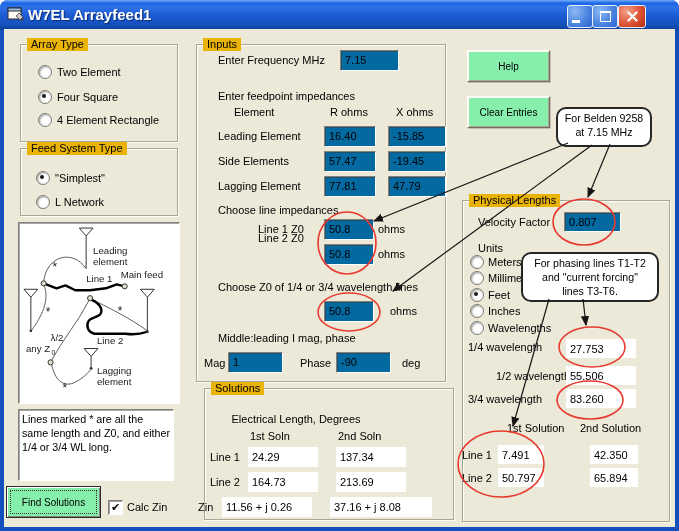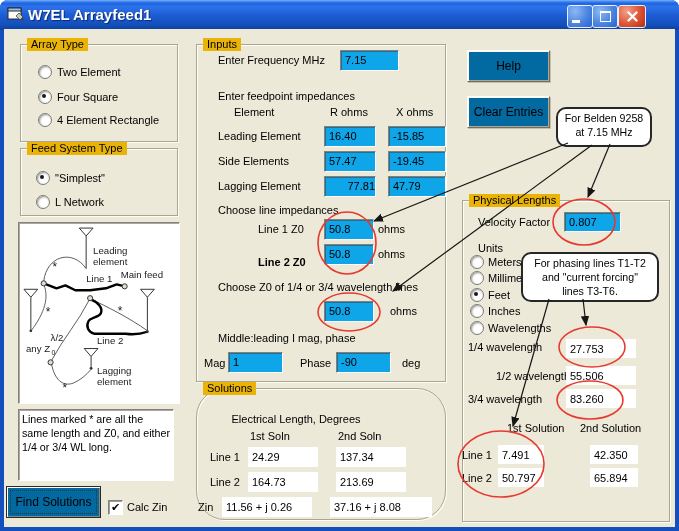--- a/index.html
+++ b/index.html
@@ -10,31 +10,31 @@
   .title-text{position:absolute;left:28px;top:0;line-height:29px;color:#fff;font-size:15px;font-weight:bold;
       text-shadow:1px 1px 1px rgba(10,40,110,.95);white-space:nowrap;}
   .capbtn{position:absolute;top:5px;height:21px;border-radius:3px;border:1px solid #e8f0fc;
       background:radial-gradient(circle at 30% 25%,#8db9f5 0%,#4c85e0 55%,#2963cf 100%);
       display:flex;align-items:center;justify-content:center;}
   .capbtn.close{background:radial-gradient(circle at 30% 25%,#f2a08c 0%,#dd5334 55%,#b32d12 100%);}
   .client{position:absolute;left:4px;top:29px;width:671px;height:498px;background:#ece9d8;}
   .grp{position:absolute;border:1px solid #aaa694;box-shadow:inset 1px 1px 0 #fffef4, 1px 1px 0 #fffef4;}
   .legend{position:absolute;top:-7px;left:6px;background:#eab308;padding:0 4px;line-height:13px;white-space:nowrap;}
   .lbl{position:absolute;white-space:nowrap;line-height:13px;}
-  .tb{position:absolute;background:#0ea5e9;line-height:19px;padding-left:4px;white-space:nowrap;
+  .tb{position:absolute;background:#0369a1;line-height:19px;padding-left:4px;white-space:nowrap;
       border:1px solid #fff;border-top-color:#84817a;border-left-color:#84817a;
       box-shadow:inset 1px 1px 0 rgba(60,60,60,.5);}
   .out{position:absolute;background:#fff;line-height:20px;padding-left:4px;white-space:nowrap;}
   .sunken{position:absolute;background:#fff;
       border:1px solid #fff;border-top-color:#84817a;border-left-color:#84817a;
       box-shadow:inset 1px 1px 0 rgba(60,60,60,.45);}
-  .btn{position:absolute;display:flex;align-items:center;justify-content:center;background:#0369a1;
+  .btn{position:absolute;display:flex;align-items:center;justify-content:center;background:#86efac;
       border:1px solid;border-color:#fffef8 #716e61 #716e61 #fffef8;
       box-shadow:inset 1px 1px 0 #fbf9ef, inset -1px -1px 0 #aaa796, 1px 1px 0 rgba(0,0,0,.18);
-      font-size:12px;cursor:default;}
+      font-size:10px;cursor:default;}
   .btn.default{border:1px solid #2a2a2a;box-shadow:inset 1px 1px 0 #fff, inset -1px -1px 0 #8a887a;}
   .btn.default::after{content:"";position:absolute;inset:3px;border:1px dotted #333;}
   .radio{position:absolute;width:12px;height:12px;border-radius:50%;background:#fff;border:1px solid #7e7b72;
       box-shadow:inset 1px 1px 2px rgba(0,0,0,.4);}
   .radio.on::after{content:"";position:absolute;left:3px;top:3px;width:4px;height:4px;border-radius:50%;background:#1a1a1a;}
   .cb{position:absolute;width:13px;height:13px;background:#fff;text-align:center;line-height:12px;font-size:11px;
       border:1px solid #fff;border-top-color:#84817a;border-left-color:#84817a;
       box-shadow:inset 1px 1px 0 rgba(60,60,60,.5);}
   .callout{position:absolute;background:#fff;border:2px solid #262626;border-radius:10px;text-align:center;
       z-index:40;padding-top:2px;}
@@ -164,43 +164,43 @@
   <span class="lbl" style="left:330px;top:106px;">R ohms</span>
   <span class="lbl" style="left:396px;top:106px;">X ohms</span>
 
   <span class="lbl" style="left:218px;top:130px;">Leading Element</span>
   <div class="tb" style="left:324px;top:126px;width:46px;height:19px;">16.40</div>
   <div class="tb" style="left:388px;top:126px;width:52px;height:19px;">-15.85</div>
   <span class="lbl" style="left:218px;top:155px;">Side Elements</span>
   <div class="tb" style="left:324px;top:151px;width:46px;height:19px;">57.47</div>
   <div class="tb" style="left:388px;top:151px;width:52px;height:19px;">-19.45</div>
   <span class="lbl" style="left:218px;top:180px;">Lagging Element</span>
-  <div class="tb" style="left:324px;top:176px;width:46px;height:19px;text-align:right;">77.81</div>
+  <div class="tb" style="left:324px;top:176px;width:46px;height:19px;">77.81</div>
   <div class="tb" style="left:388px;top:176px;width:52px;height:19px;">47.79</div>
 
   <span class="lbl" style="left:218px;top:204px;">Choose line impedances</span>
   <span class="lbl" style="left:258px;top:223px;">Line 1 Z0</span>
   <div class="tb" style="left:324px;top:219px;width:44px;height:19px;">50.8</div>
   <span class="lbl" style="left:378px;top:223px;">ohms</span>
-  <span class="lbl" style="left:258px;top:256px;font-weight:bold;">Line 2 Z0</span>
+  <span class="lbl" style="left:258px;top:232px;">Line 2 Z0</span>
   <div class="tb" style="left:324px;top:244px;width:44px;height:19px;">50.8</div>
   <span class="lbl" style="left:378px;top:248px;">ohms</span>
 
   <span class="lbl" style="left:218px;top:281px;">Choose Z0 of 1/4 or 3/4 wavelength lines</span>
   <div class="tb" style="left:324px;top:301px;width:44px;height:19px;">50.8</div>
   <span class="lbl" style="left:390px;top:305px;">ohms</span>
 
   <span class="lbl" style="left:218px;top:332px;">Middle:leading I mag, phase</span>
   <span class="lbl" style="left:204px;top:357px;">Mag</span>
   <div class="tb" style="left:228px;top:352px;width:49px;height:19px;">1</div>
   <span class="lbl" style="left:300px;top:357px;">Phase</span>
   <div class="tb" style="left:336px;top:352px;width:49px;height:19px;">-90</div>
   <span class="lbl" style="left:402px;top:357px;">deg</span>
 
-  <div class="grp" style="left:196px;top:388px;width:248px;height:130px;border-radius:29px;">
+  <div class="grp" style="left:204px;top:388px;width:248px;height:130px;">
     <span class="legend">Solutions</span>
   </div>
   <span class="lbl" style="left:216px;top:413px;width:160px;text-align:center;">Electrical Length, Degrees</span>
   <span class="lbl" style="left:250px;top:430px;">1st Soln</span>
   <span class="lbl" style="left:338px;top:430px;">2nd Soln</span>
   <span class="lbl" style="left:210px;top:451px;">Line 1</span>
   <div class="out" style="left:248px;top:447px;width:66px;height:20px;">24.29</div>
   <div class="out" style="left:336px;top:447px;width:66px;height:20px;">137.34</div>
   <span class="lbl" style="left:210px;top:476px;">Line 2</span>
   <div class="out" style="left:248px;top:472px;width:66px;height:20px;">164.73</div>

